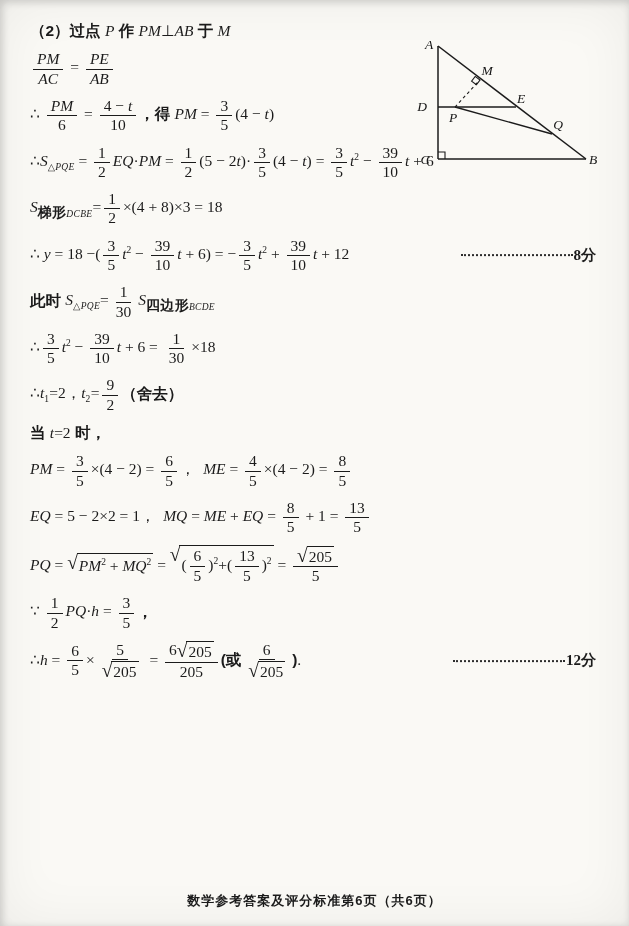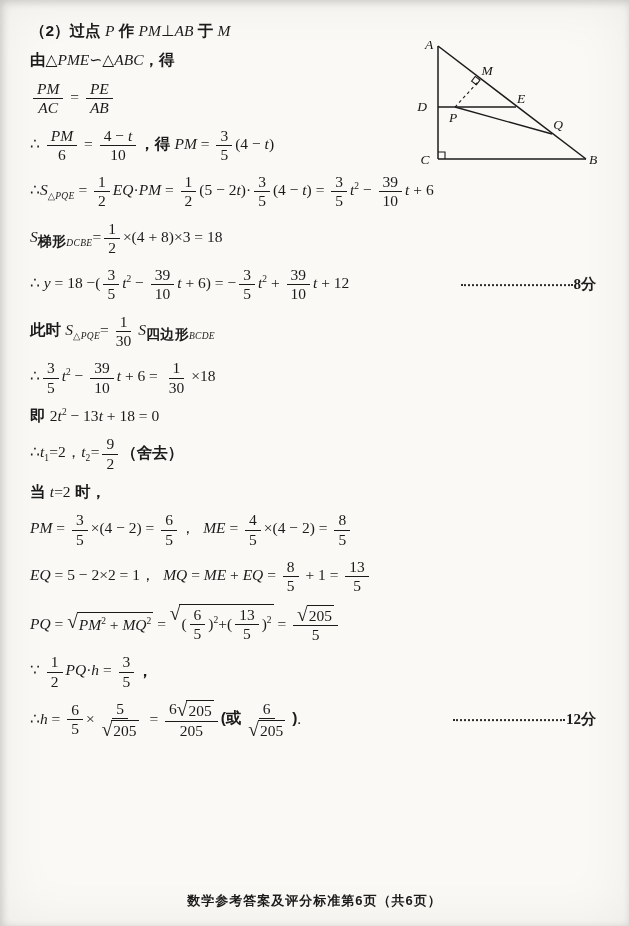--- a/index.html
+++ b/index.html
@@ -49,32 +49,30 @@
   }
 </style>
 </head>
 <body>
 
 <div class="vignette"></div>
 
 <div class="content">
   <div id="lines">
       <div class="mline"><span class="cn">（2）过点 </span><span class="it">P</span><span class="cn"> 作 </span><span class="it">PM</span>⊥<span class="it">AB</span><span class="cn"> 于 </span><span class="it">M</span></div>
-      <div class="mline"><span class="cn">由</span>△<span class="it">PME</span>∽△<span class="it">ABC</span><span class="cn">，得</span></div>
       <div class="mline"><span class="frac"><span class="fnum"><span class="it">PM</span></span><span class="fden"><span class="it">AC</span></span></span> = <span class="frac"><span class="fnum"><span class="it">PE</span></span><span class="fden"><span class="it">AB</span></span></span></div>
       <div class="mline">∴ <span class="frac"><span class="fnum"><span class="it">PM</span></span><span class="fden">6</span></span> = <span class="frac"><span class="fnum">4 − <span class="it">t</span></span><span class="fden">10</span></span><span class="cn">，得 </span><span class="it">PM</span> = <span class="frac"><span class="fnum">3</span><span class="fden">5</span></span>(4 − <span class="it">t</span>)</div>
       <div class="mline">∴<span class="it">S</span><span class="msub">△<span class="it">PQE</span></span> = <span class="frac"><span class="fnum">1</span><span class="fden">2</span></span><span class="it">EQ</span>·<span class="it">PM</span> = <span class="frac"><span class="fnum">1</span><span class="fden">2</span></span>(5 − 2<span class="it">t</span>)·<span class="frac"><span class="fnum">3</span><span class="fden">5</span></span>(4 − <span class="it">t</span>) = <span class="frac"><span class="fnum">3</span><span class="fden">5</span></span><span class="it">t</span><span class="msup">2</span> − <span class="frac"><span class="fnum">39</span><span class="fden">10</span></span><span class="it">t</span> + 6</div>
       <div class="mline"><span class="it">S</span><span class="msub"><span class="cn">梯形</span><span class="it">DCBE</span></span>=<span class="frac"><span class="fnum">1</span><span class="fden">2</span></span>×(4 + 8)×3 = 18</div>
       <div class="mline">∴ <span class="it">y</span> = 18 −(<span class="frac"><span class="fnum">3</span><span class="fden">5</span></span><span class="it">t</span><span class="msup">2</span> − <span class="frac"><span class="fnum">39</span><span class="fden">10</span></span><span class="it">t</span> + 6) = −<span class="frac"><span class="fnum">3</span><span class="fden">5</span></span><span class="it">t</span><span class="msup">2</span> + <span class="frac"><span class="fnum">39</span><span class="fden">10</span></span><span class="it">t</span> + 12<span class="dots">
           <span class="dotrule"></span>
           <span class="score">8分</span>
         </span></div>
       <div class="mline"><span class="cn">此时 </span><span class="it">S</span><span class="msub">△<span class="it">PQE</span></span>=<span class="frac"><span class="fnum">1</span><span class="fden">30</span></span><span class="it">S</span><span class="msub"><span class="cn">四边形</span><span class="it">BCDE</span></span></div>
       <div class="mline">∴<span class="frac"><span class="fnum">3</span><span class="fden">5</span></span><span class="it">t</span><span class="msup">2</span> − <span class="frac"><span class="fnum">39</span><span class="fden">10</span></span><span class="it">t</span> + 6 = <span class="frac"><span class="fnum">1</span><span class="fden">30</span></span>×18</div>
-      <div class="mline"><span class="cn">即 </span>2<span class="it">t</span><span class="msup">2</span> − 13<span class="it">t</span> + 18 = 0</div>
       <div class="mline">∴<span class="it">t</span><span class="msub">1</span>=2，<span class="it">t</span><span class="msub">2</span>=<span class="frac"><span class="fnum">9</span><span class="fden">2</span></span><span class="cn">（舍去）</span></div>
       <div class="mline"><span class="cn">当 </span><span class="it">t</span>=2<span class="cn"> 时，</span></div>
       <div class="mline"><span class="it">PM</span> = <span class="frac"><span class="fnum">3</span><span class="fden">5</span></span>×(4 − 2) = <span class="frac"><span class="fnum">6</span><span class="fden">5</span></span>，  <span class="it">ME</span> = <span class="frac"><span class="fnum">4</span><span class="fden">5</span></span>×(4 − 2) = <span class="frac"><span class="fnum">8</span><span class="fden">5</span></span></div>
       <div class="mline"><span class="it">EQ</span> = 5 − 2×2 = 1，  <span class="it">MQ</span> = <span class="it">ME</span> + <span class="it">EQ</span> = <span class="frac"><span class="fnum">8</span><span class="fden">5</span></span> + 1 = <span class="frac"><span class="fnum">13</span><span class="fden">5</span></span></div>
       <div class="mline"><span class="it">PQ</span> = <span class="sqrt"><span class="rsign">√</span><span class="rbody"><span class="it">PM</span><span class="msup">2</span> + <span class="it">MQ</span><span class="msup">2</span></span></span> = <span class="sqrt"><span class="rsign">√</span><span class="rbody">(<span class="frac"><span class="fnum">6</span><span class="fden">5</span></span>)<span class="msup">2</span>+(<span class="frac"><span class="fnum">13</span><span class="fden">5</span></span>)<span class="msup">2</span></span></span> = <span class="frac"><span class="fnum"><span class="sqrt"><span class="rsign">√</span><span class="rbody">205</span></span></span><span class="fden">5</span></span></div>
       <div class="mline">∵ <span class="frac"><span class="fnum">1</span><span class="fden">2</span></span><span class="it">PQ</span>·<span class="it">h</span> = <span class="frac"><span class="fnum">3</span><span class="fden">5</span></span><span class="cn">，</span></div>
       <div class="mline">∴<span class="it">h</span> = <span class="frac"><span class="fnum">6</span><span class="fden">5</span></span>×<span class="frac"><span class="fnum">5</span><span class="fden"><span class="sqrt"><span class="rsign">√</span><span class="rbody">205</span></span></span></span> = <span class="frac"><span class="fnum">6<span class="sqrt"><span class="rsign">√</span><span class="rbody">205</span></span></span><span class="fden">205</span></span><span class="cn">(或</span><span class="frac"><span class="fnum">6</span><span class="fden"><span class="sqrt"><span class="rsign">√</span><span class="rbody">205</span></span></span></span><span class="cn">)</span>.<span class="dots">
           <span class="dotrule"></span>
           <span class="score">12分</span>
         </span></div>

